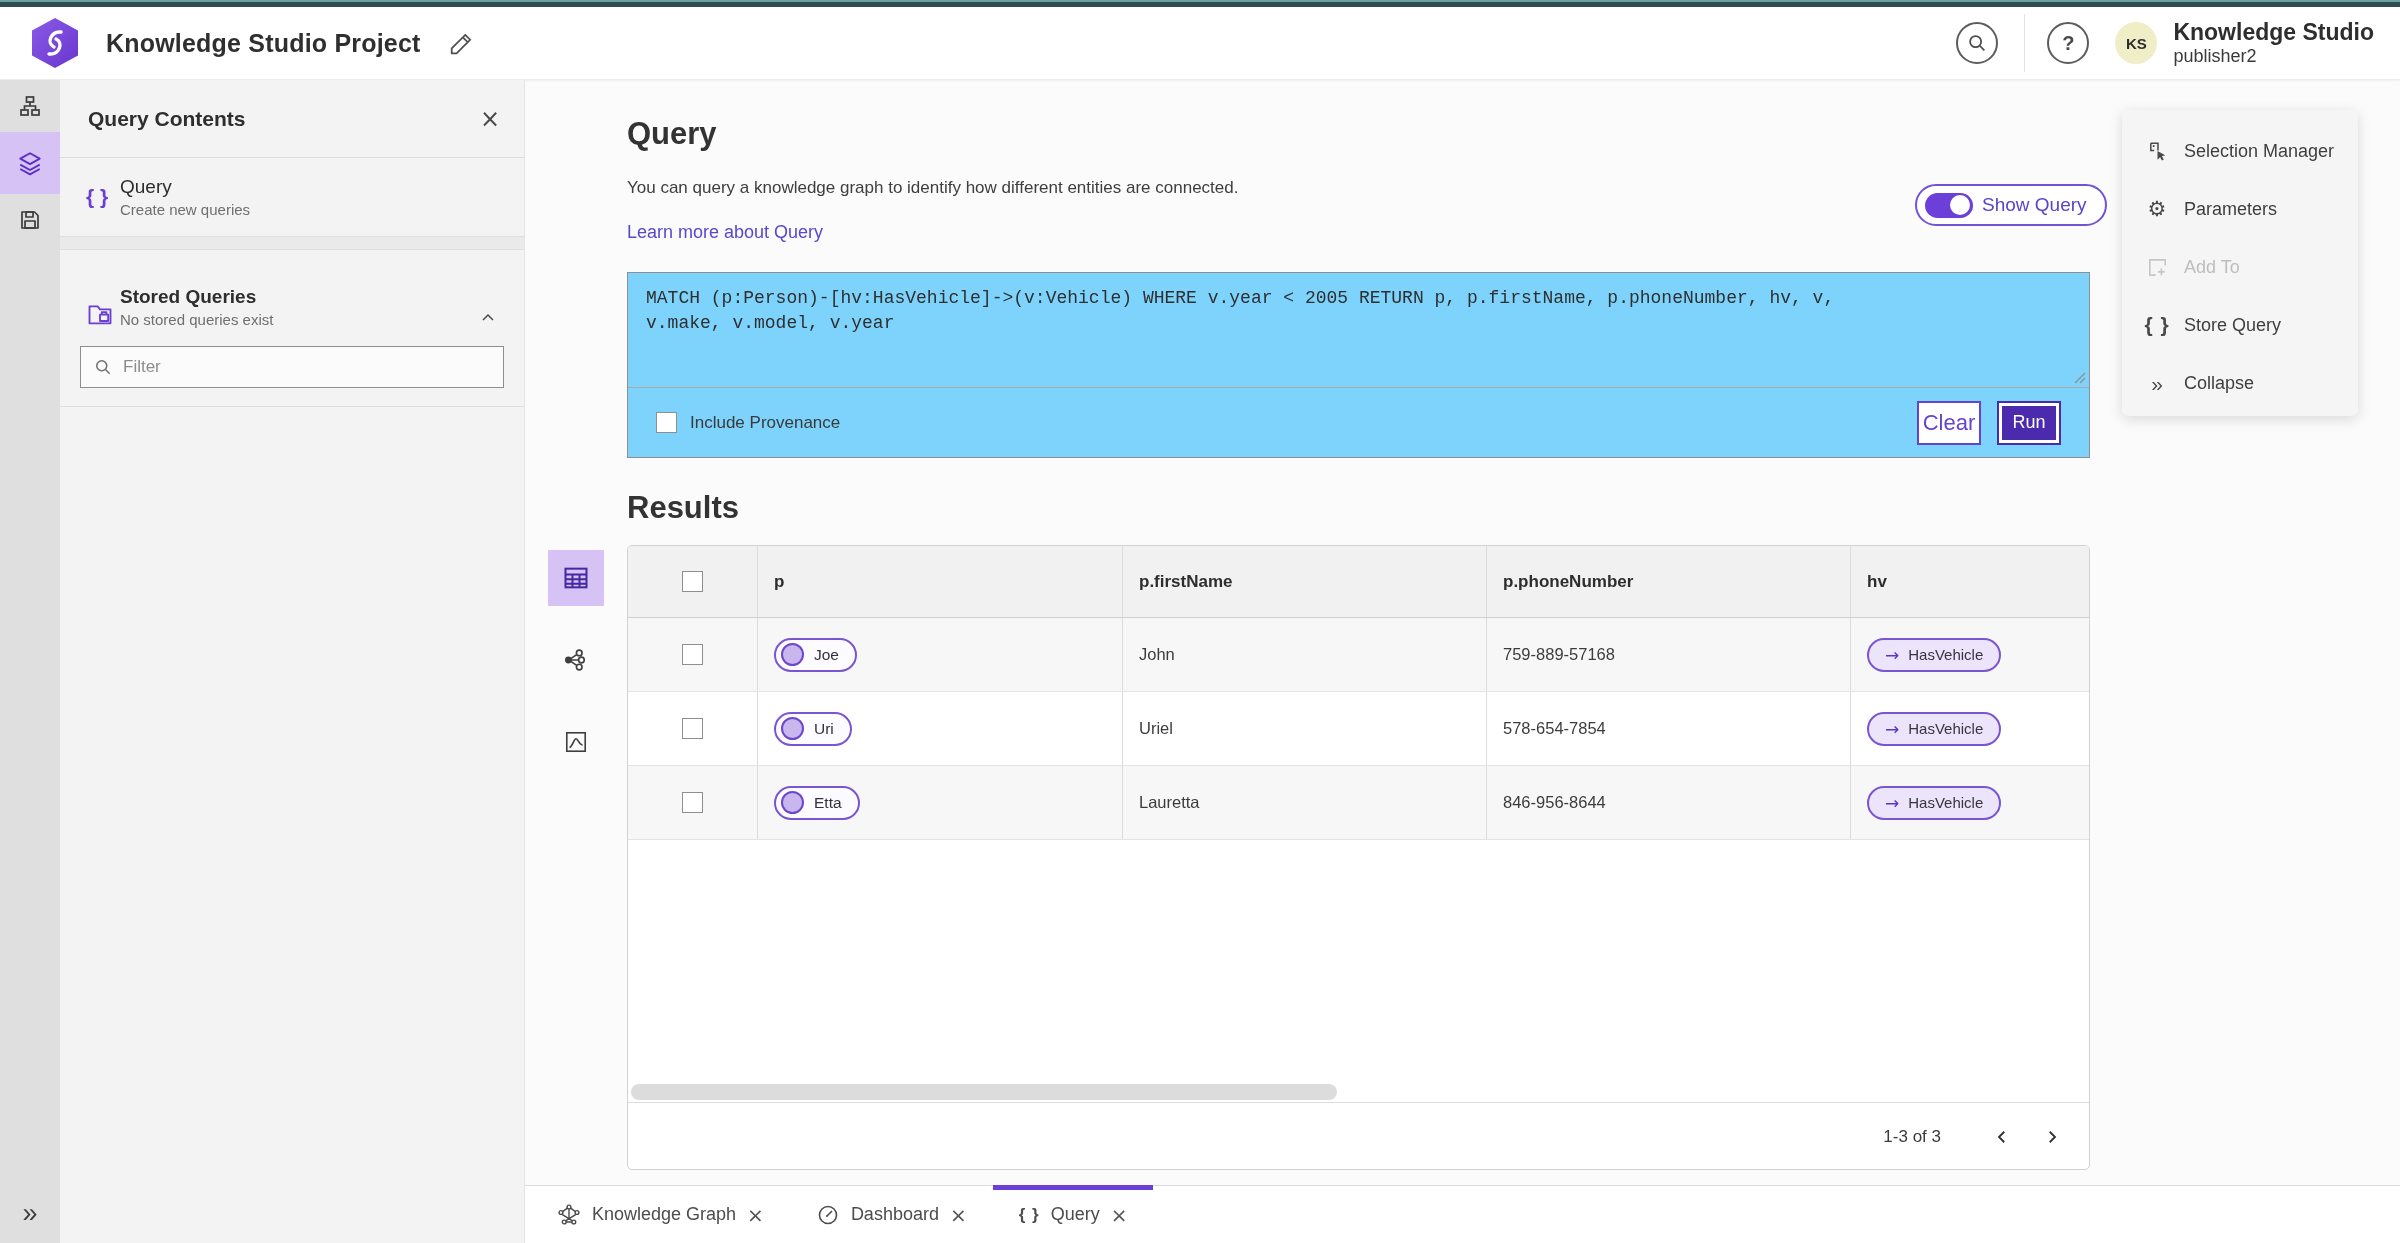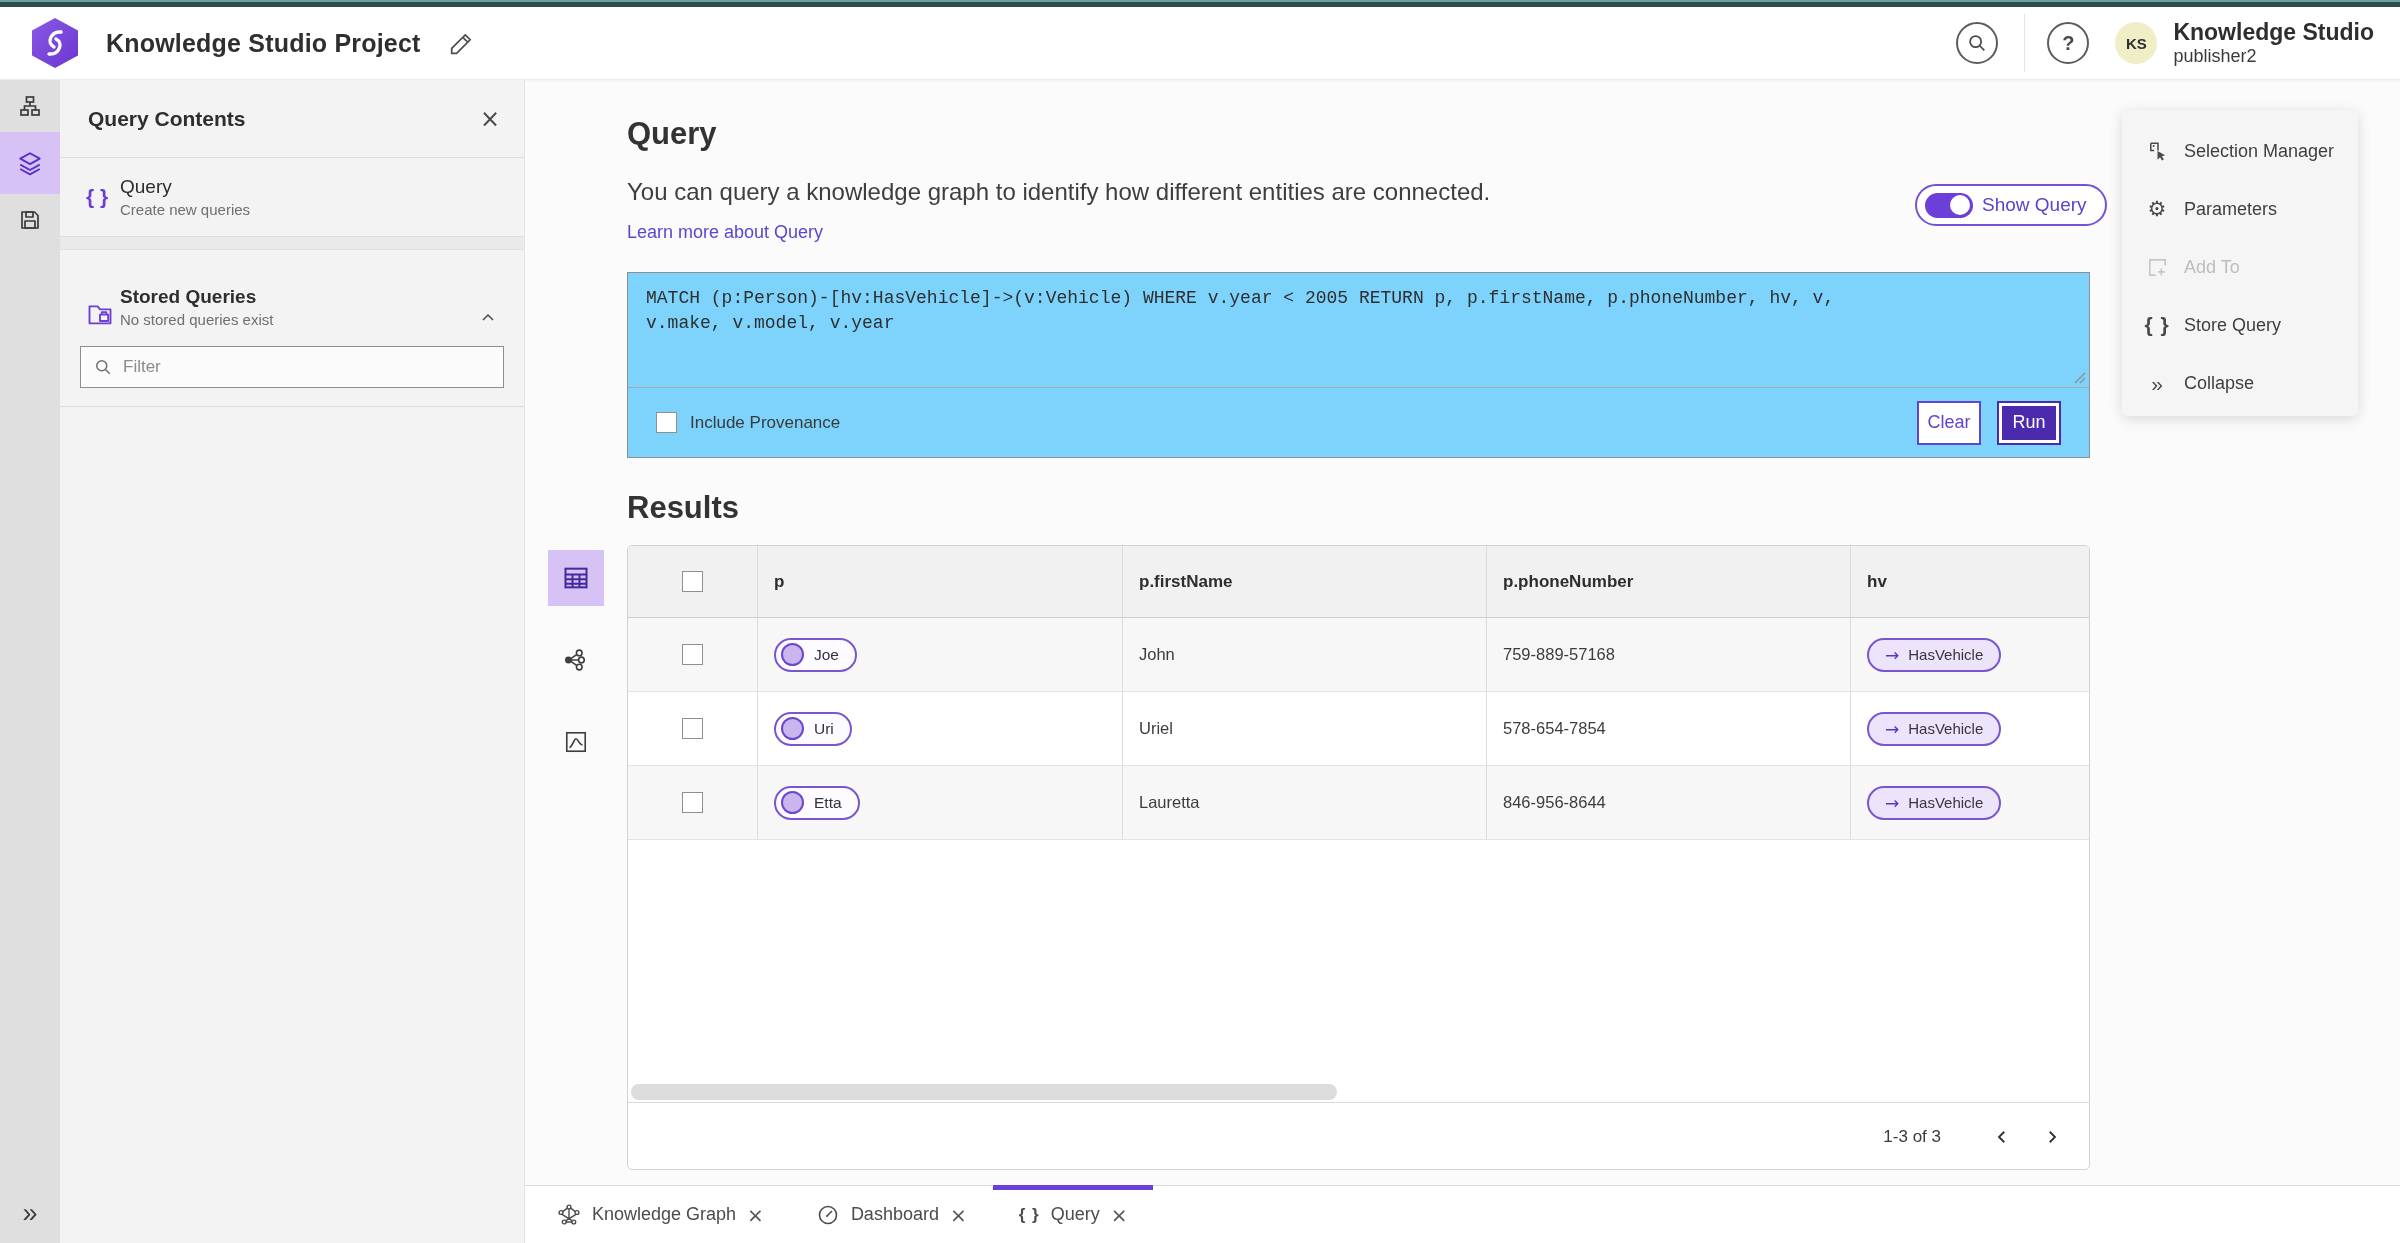--- a/index.html
+++ b/index.html
@@ -61,21 +61,21 @@
   .filter-wrap { margin:18px 20px 0 20px; height:42px; border:1px solid #8f8f8f;
     background:#fbfbfb; display:flex; align-items:center; }
   .filter-wrap svg { margin:0 10px 0 12px; color:#6f6f6f; }
   .filter-input { border:none; outline:none; background:transparent; font-size:17px;
     color:#333; width:360px; font-family:inherit; }
   .filter-input::placeholder { color:#8c8c8c; }
   .panel-foot-line { margin-top:18px; border-bottom:1px solid #dedede; }
 
   
   .q-heading { position:absolute; left:627px; top:116px; font-size:31px; font-weight:700; color:#333; }
-  .q-desc { position:absolute; left:627px; top:178px; font-size:24px; color:#3e3e3e; }
+  .q-desc { position:absolute; left:627px; top:178px; font-size:17px; color:#3e3e3e; }
   .q-learn { position:absolute; left:627px; top:222px; font-size:18px; color:#5847cf;
     text-decoration:none; cursor:pointer; }
   .show-query { position:absolute; left:1915px; top:184px; height:42px; padding:0 18px 0 8px;
     border:2px solid #7452d8; border-radius:22px; display:flex; align-items:center; gap:9px;
     background:#fff; cursor:pointer; }
   .toggle { width:48px; height:25px; border-radius:13px; background:#6d3fd9; position:relative; }
   .toggle .knob { position:absolute; right:3px; top:2.5px; width:20px; height:20px;
     border-radius:50%; background:#fff; }
   .show-query .lbl { font-size:19px; color:#5746c8; }
 
@@ -83,21 +83,21 @@
     background:#7dd3fc; border:1px solid #8f8f8f; }
   .query-textarea { position:relative; height:115px; border-bottom:1px solid #a9a9a9; cursor:text; }
   .query-text { width:1230px; padding:13px 0 0 18px; font-family:"Liberation Mono","DejaVu Sans Mono",monospace;
     font-size:18px; line-height:25px; color:#2f2f2f; white-space:pre-wrap; word-break:break-word; }
   .resize-handle { position:absolute; right:3px; bottom:3px; color:#8f8f8f; }
   .query-foot { height:69px; display:flex; align-items:center; }
   .chk { width:21px; height:21px; border:1.5px solid #8f8f8f; background:#fff; cursor:pointer; }
   .prov-label { font-size:17px; color:#3a3a3a; margin-left:13px; }
   .query-foot .chk { margin-left:28px; }
   .btn-clear { margin-left:auto; width:64px; height:44px; border:2px solid #6243d2; background:#fff;
-    color:#6243d2; font-size:18px; font-family:inherit; cursor:pointer; }
+    color:#6243d2; font-size:22px; font-family:inherit; cursor:pointer; }
   .btn-run { margin:0 28px 0 16px; width:64px; height:44px; background:#4b2aae;
     border:2px solid #4b2aae; box-shadow:inset 0 0 0 3px #fff; color:#fff; font-size:18px;
     font-family:inherit; cursor:pointer; }
 
   
   .r-heading { position:absolute; left:627px; top:490px; font-size:31px; font-weight:700; color:#333; }
   .view-rail { position:absolute; left:548px; top:550px; width:56px; }
   .view-btn { width:56px; height:56px; display:flex; align-items:center; justify-content:center;
     color:#3f3f3f; cursor:pointer; margin-bottom:26px; }
   .view-btn.active { background:#d6c2f4; color:#4527a0; }

